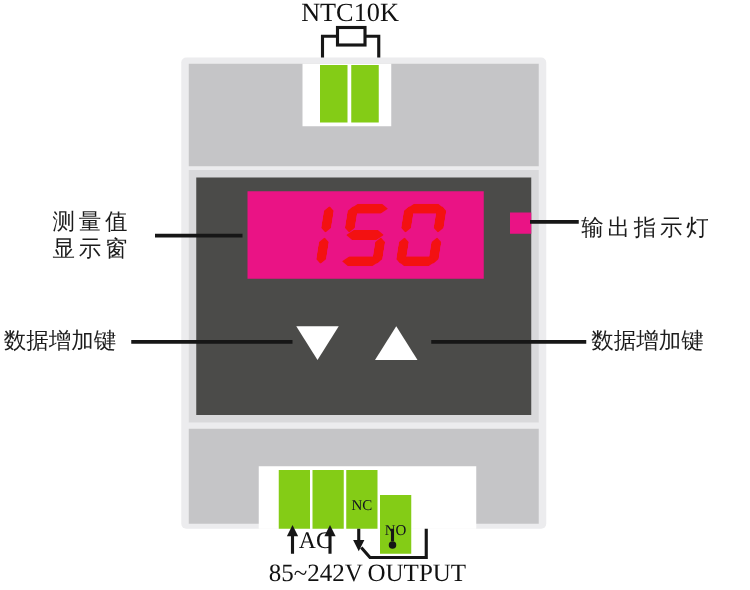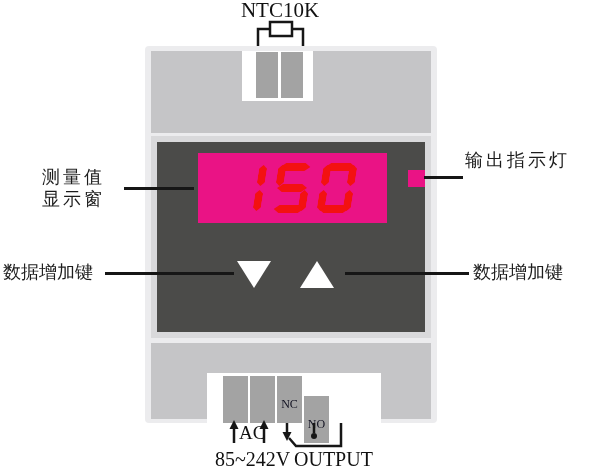--- a/index.html
+++ b/index.html
@@ -15,21 +15,21 @@
     background:#ececee;border-radius:4px;
   }
   .band{left:6px;width:280px;background:#c5c5c7;}
   .band-top{top:5px;height:82px;}
   .band-bottom{top:297px;height:76px;}
   .bezel{left:6px;top:90px;width:280px;height:202px;background:#d9d9db;}
   .panel{left:12px;top:96px;width:268px;height:190px;background:#4b4b49;}
   .cutout{background:#ffffff;}
   .cutout-top{left:97px;top:5px;width:71px;height:50px;}
   .cutout-bottom{left:62px;top:327px;width:174px;height:50px;}
-  .terminal{background:#a3a3a3;}
+  .terminal{background:#84cc16;}
   
   .display{left:41px;top:11px;width:189px;height:70px;background:#ea1385;}
   .segrow{left:32px;top:10px;height:50px;transform:skewX(-9deg);}
   .digit{position:absolute;top:0;width:34px;height:50px;}
   .seg{position:absolute;background:#f31111;}
   .seg-h{clip-path:polygon(0 50%,18% 0,82% 0,100% 50%,82% 100%,18% 100%);}
   .seg-v{clip-path:polygon(50% 0,100% 18%,100% 82%,50% 100%,0 82%,0 18%);}
   .indicator{left:251px;top:28px;width:17px;height:17px;background:#ea1385;}
   
   .tri{width:0;height:0;}
@@ -128,19 +128,19 @@
 <div class="abs en" style="left:215px;top:448px;width:66px;text-align:right;font-size:20px;">85~242V</div>
 <div class="abs en" style="left:294px;top:448px;width:70px;text-align:center;font-size:20px;">OUTPUT</div>
 
 <div class="abs zh" style="left:42px;top:166px;text-align:right;">
   <div>测量值</div>
   <div>显示窗</div>
 </div>
 <div class="abs callout-line" style="left:124px;top:187px;width:70px;"></div>
 
 <div class="abs callout-line" style="left:424px;top:176px;width:39px;"></div>
-<div class="abs zh" style="left:465px;top:149px;">输出指示灯</div>
+<div class="abs zh" style="left:465px;top:173px;font-family:Liberation Mono, monospace;">输出指示灯</div>
 
 <div class="abs zh" style="left:3px;top:261px;letter-spacing:0px;">数据增加键</div>
 <div class="abs callout-line" style="left:105px;top:272px;width:129px;"></div>
 
 <div class="abs callout-line" style="left:345px;top:272px;width:124px;"></div>
 <div class="abs zh" style="left:473px;top:261px;letter-spacing:0px;">数据增加键</div>
 
 </body></html>

